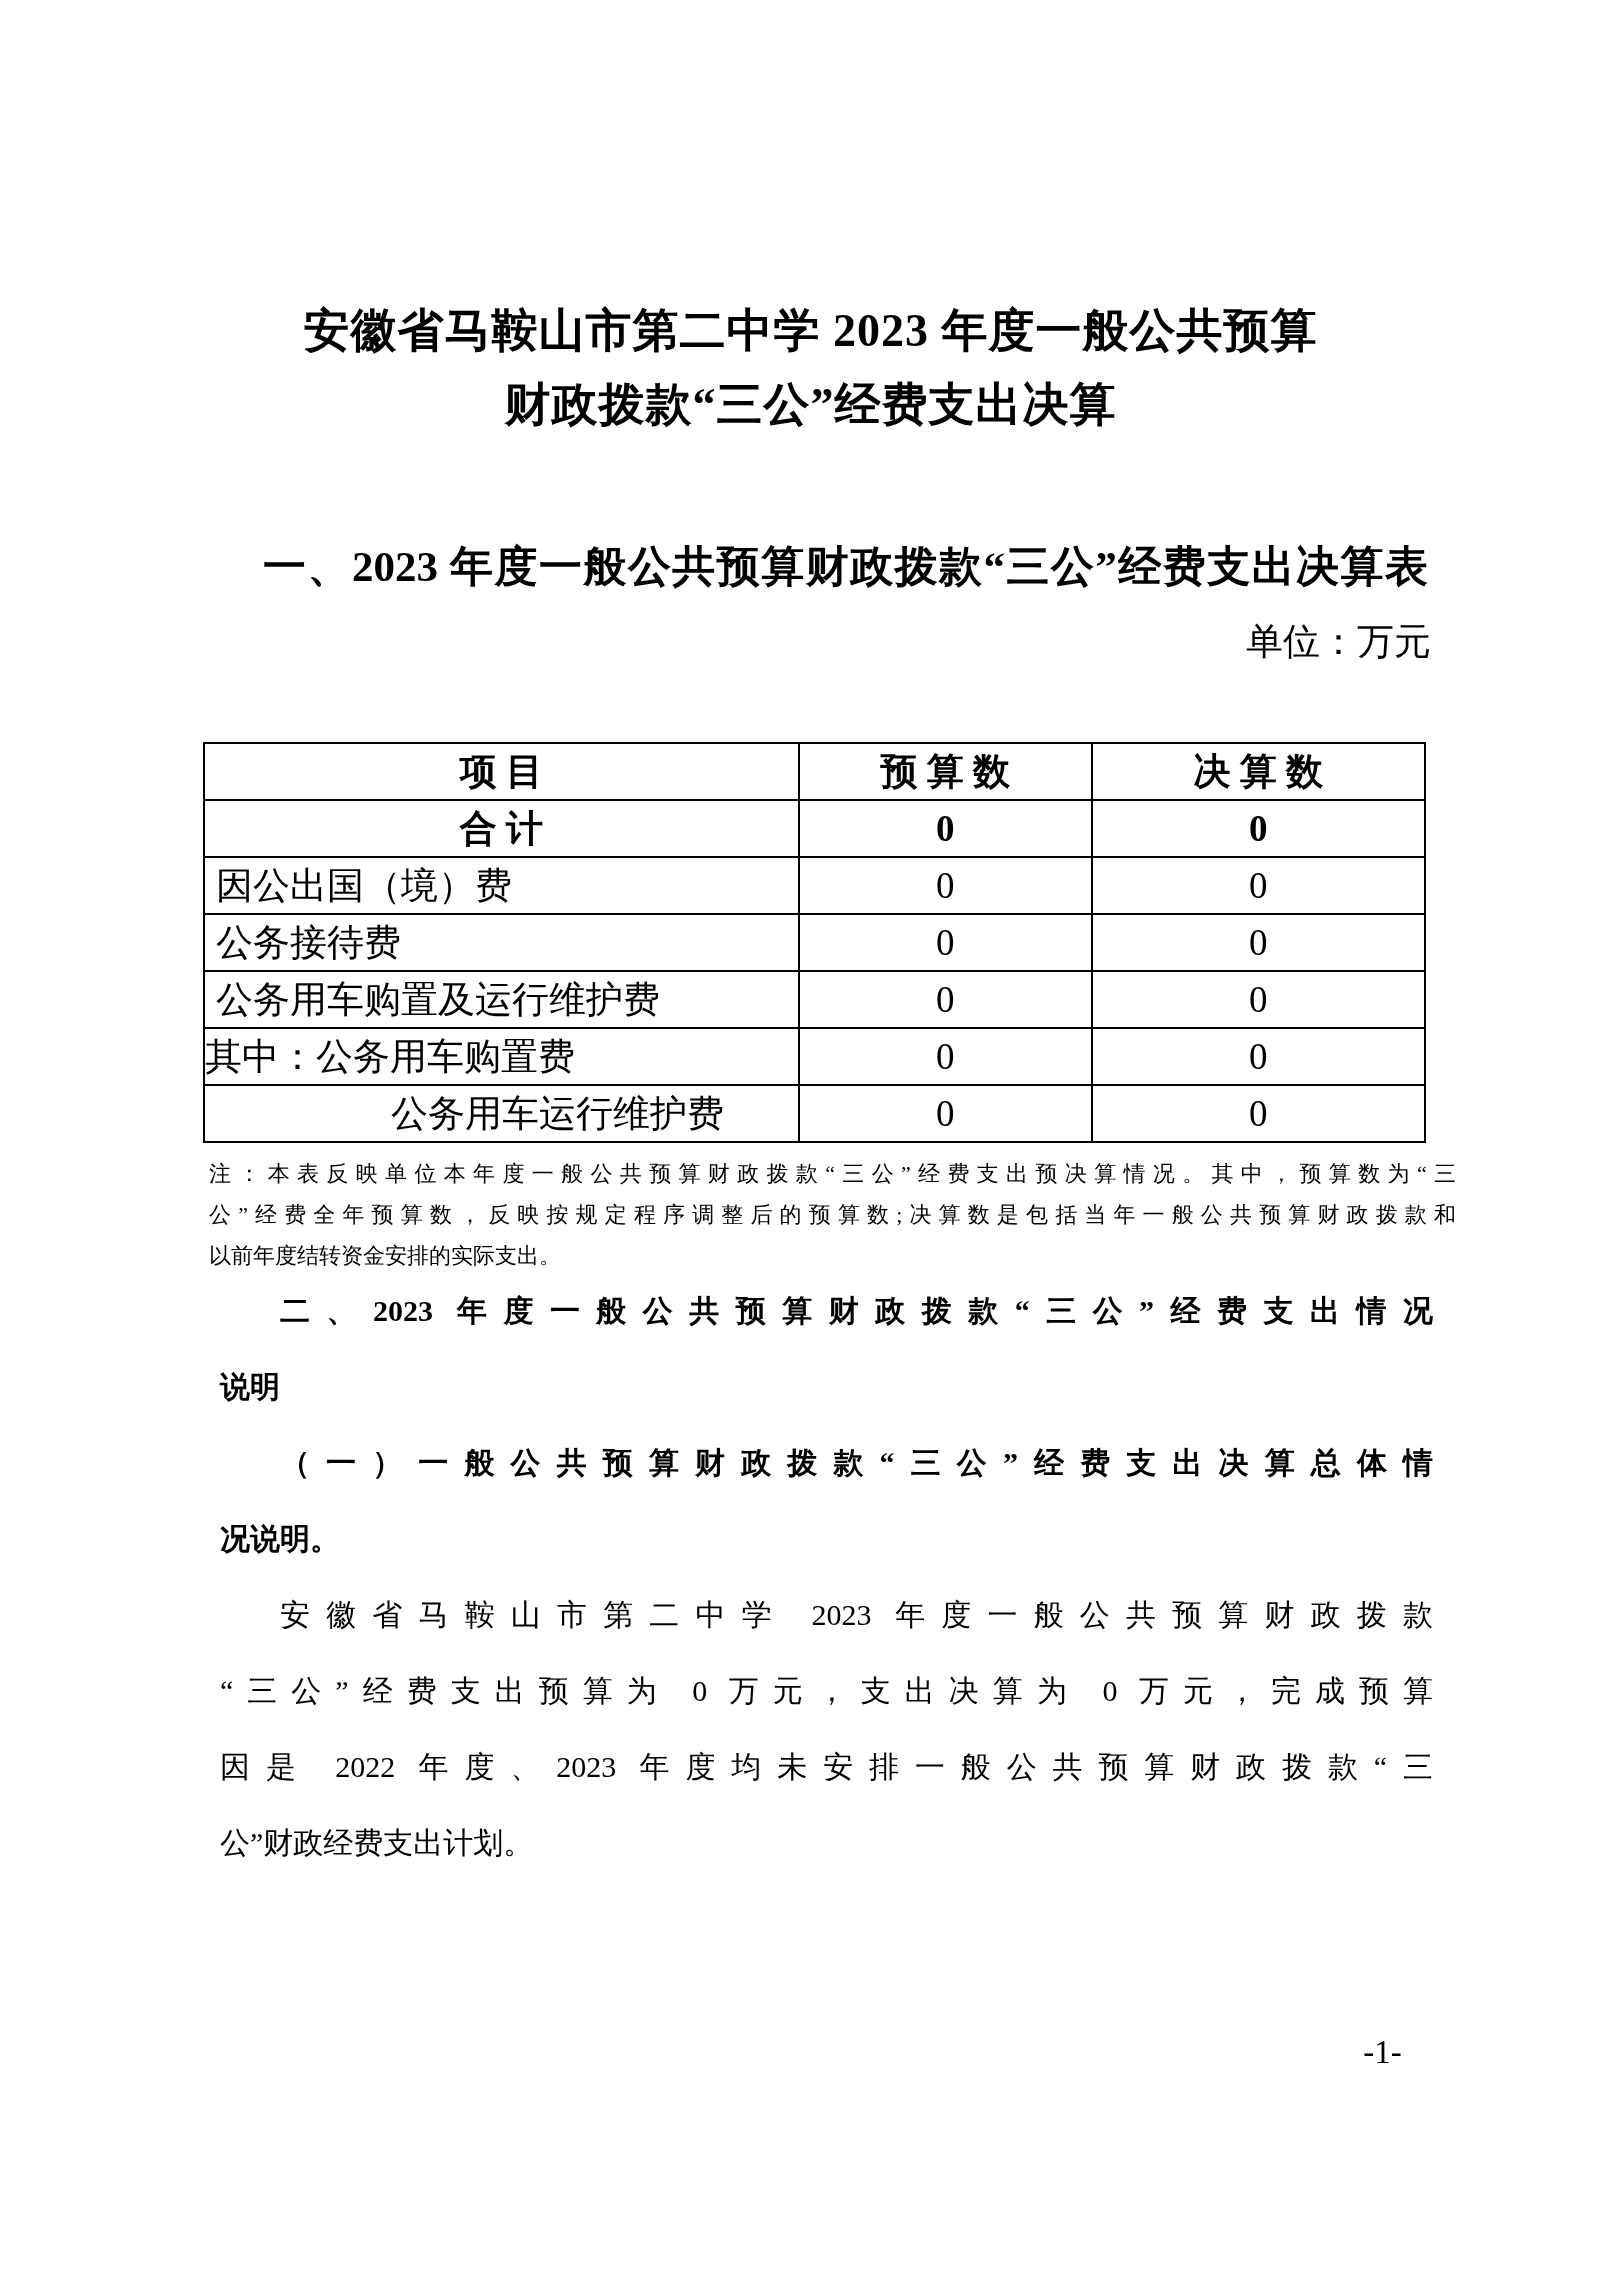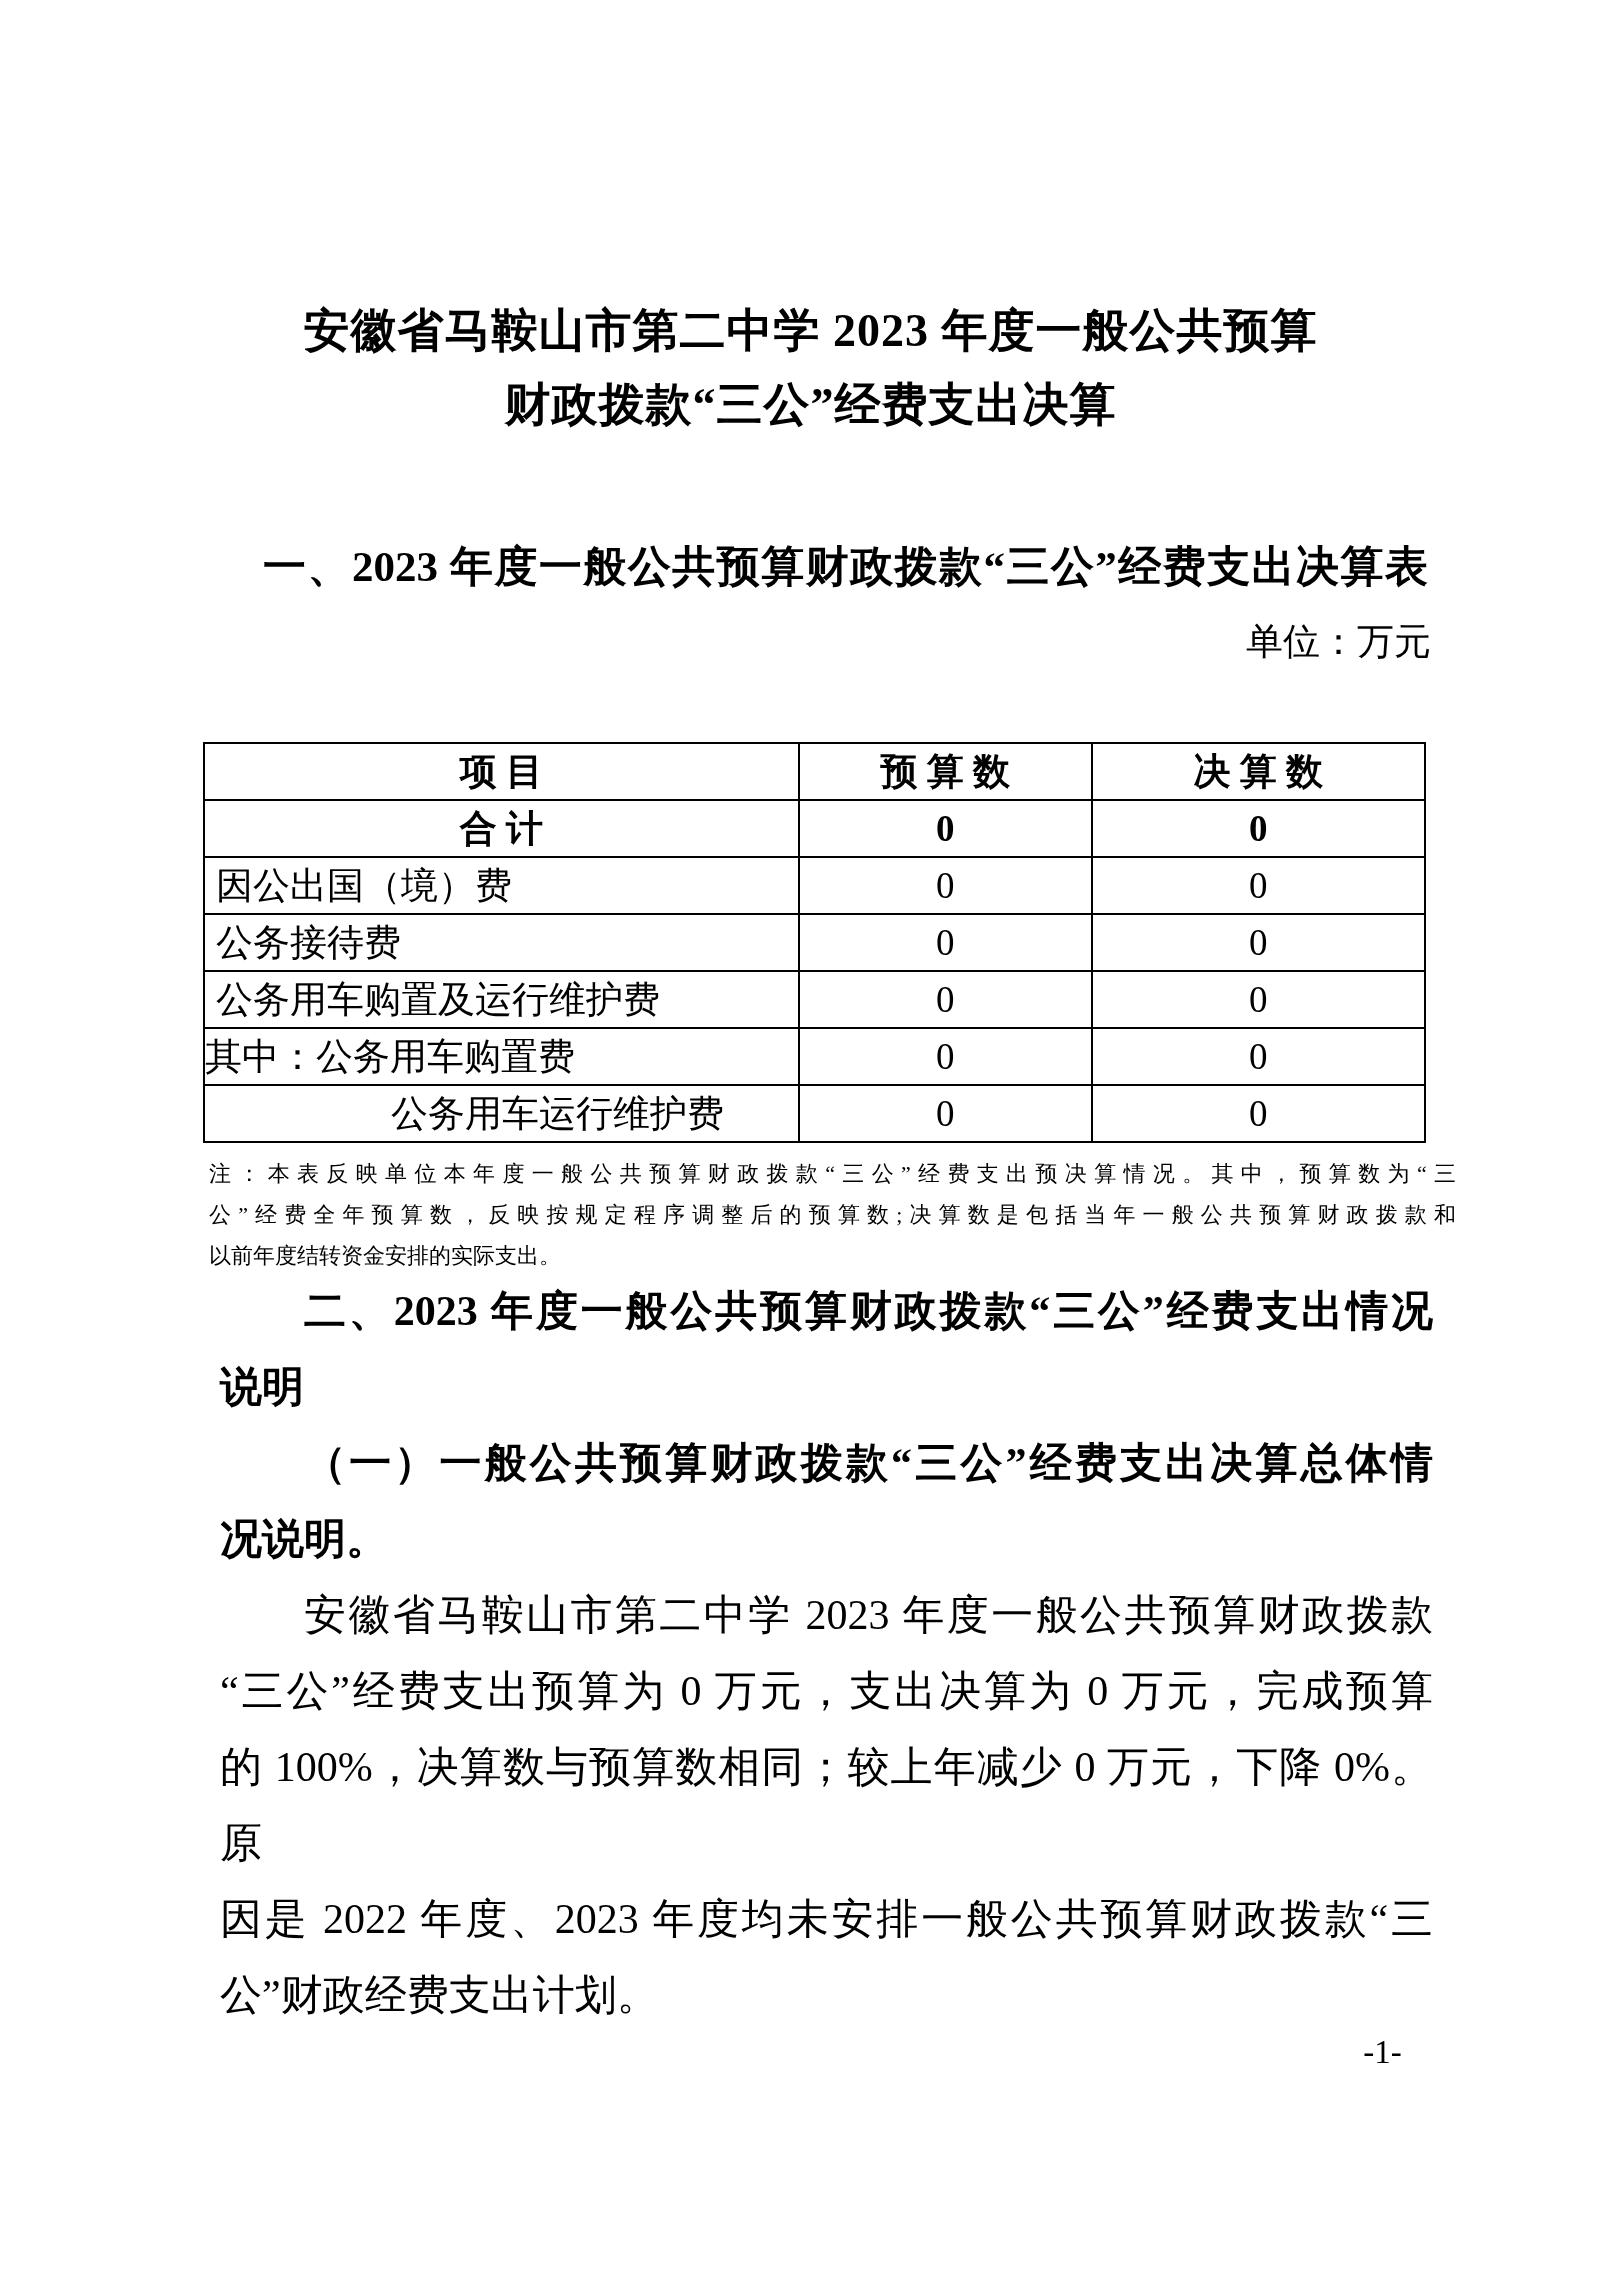--- a/index.html
+++ b/index.html
@@ -54,21 +54,21 @@
   
   .table-note {
     position:absolute; top:1153px; left:209px; width:1247px;
     font-size:22px; line-height:41px;
   }
   .table-note .note-line { text-align:left; }
   .table-note .note-line.jfull { text-align:justify; text-align-last:justify; }
   
   .sec2 {
     position:absolute; top:1273px; left:220px; width:1213px;
-    font-size:42px; line-height:76px;
+    font-size:30px; line-height:76px;
   }
   .sec2 .line { text-align:left; white-space:normal; }
   .sec2 .line.bold { font-weight:bold; }
   .sec2 .line.ind { text-indent:2em; }
   .sec2 .line.jfull { text-align:justify; text-align-last:justify; }
   
   .page-number {
     position:absolute; top:2031px; left:1319px; width:127px;
     text-align:center; font-size:33px; line-height:43px;
   }
@@ -142,21 +142,20 @@
       <div class="note-line">以前年度结转资金安排的实际支出。</div>
     </div>
 
   <div class="sec2">
       <div class="line bold ind jfull">二、2023 年度一般公共预算财政拨款“三公”经费支出情况</div>
       <div class="line bold">说明</div>
       <div class="line bold ind jfull">（一）一般公共预算财政拨款“三公”经费支出决算总体情</div>
       <div class="line bold">况说明。</div>
       <div class="line ind jfull">安徽省马鞍山市第二中学 2023 年度一般公共预算财政拨款</div>
       <div class="line jfull">“三公”经费支出预算为 0 万元，支出决算为 0 万元，完成预算</div>
-      <div class="line jfull">的 100%，决算数与预算数相同；较上年减少 0 万元，下降 0%。原</div>
       <div class="line jfull">因是 2022 年度、2023 年度均未安排一般公共预算财政拨款“三</div>
       <div class="line">公”财政经费支出计划。</div>
     </div>
 
   <div class="page-number">-1-</div>
 
 </div>
 
 
 </body></html>

